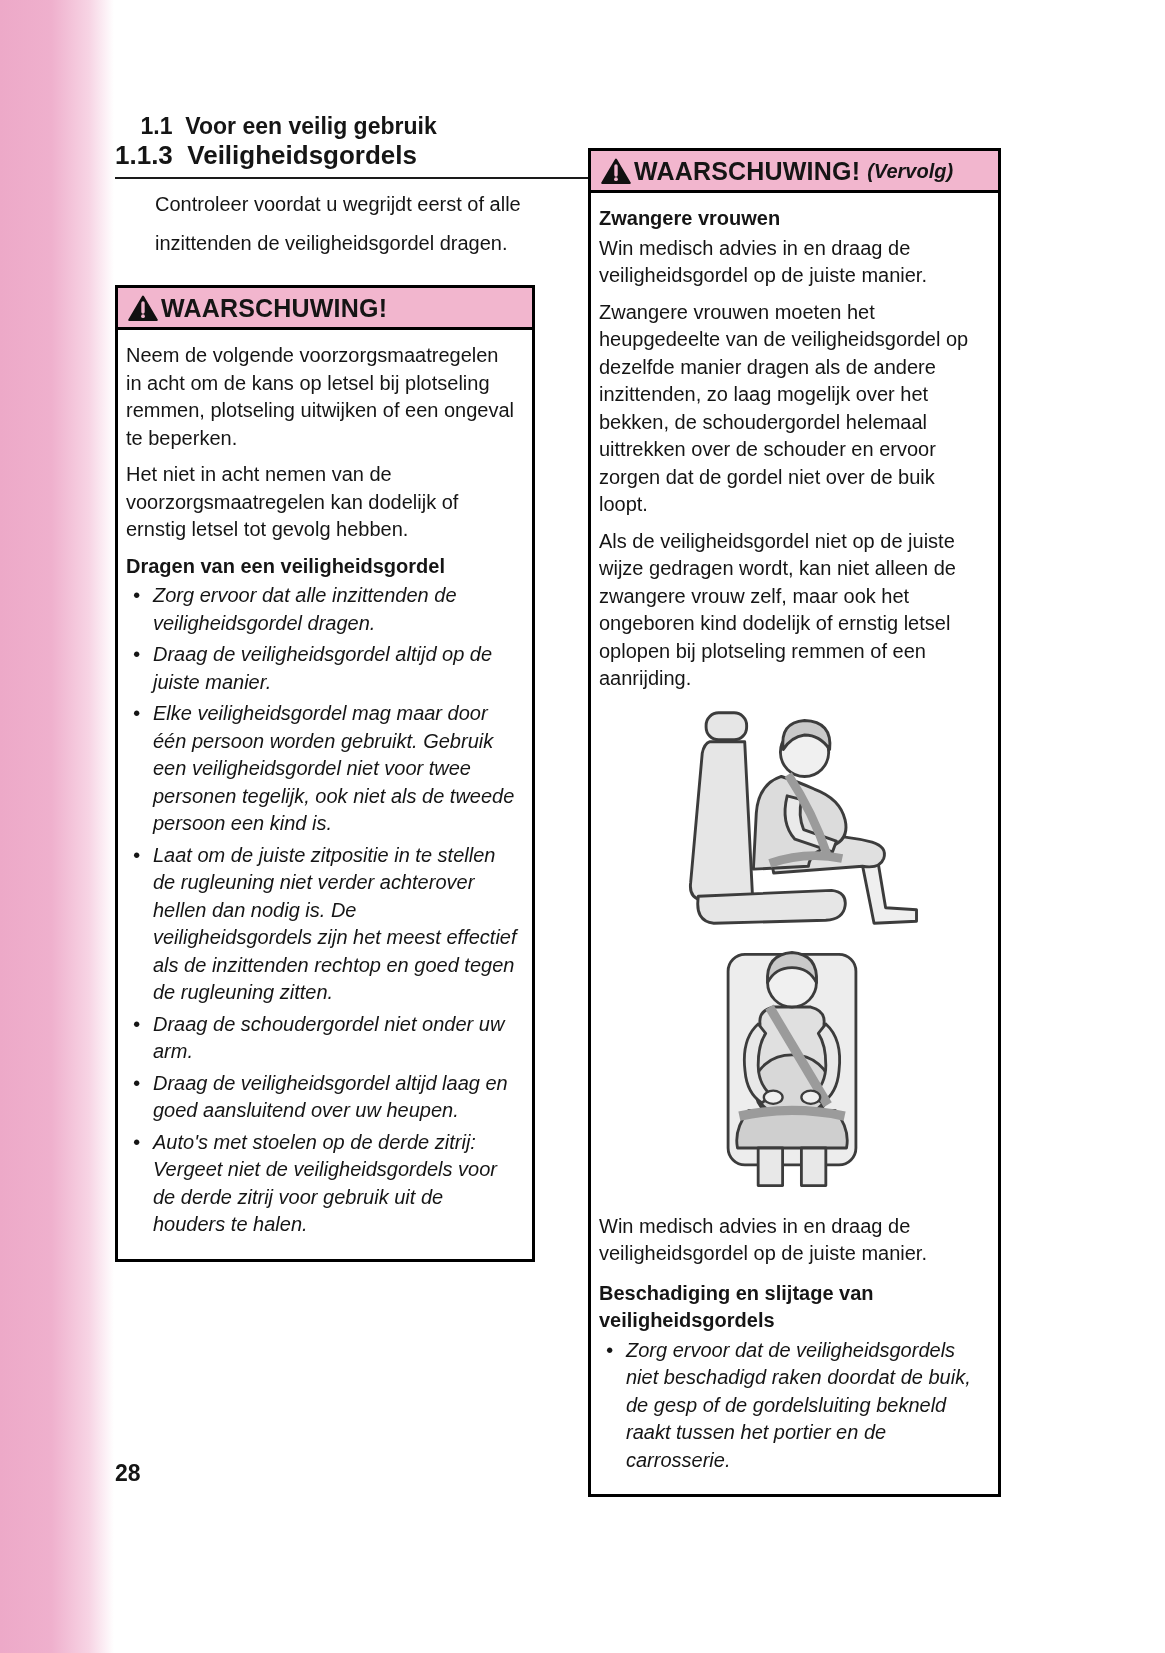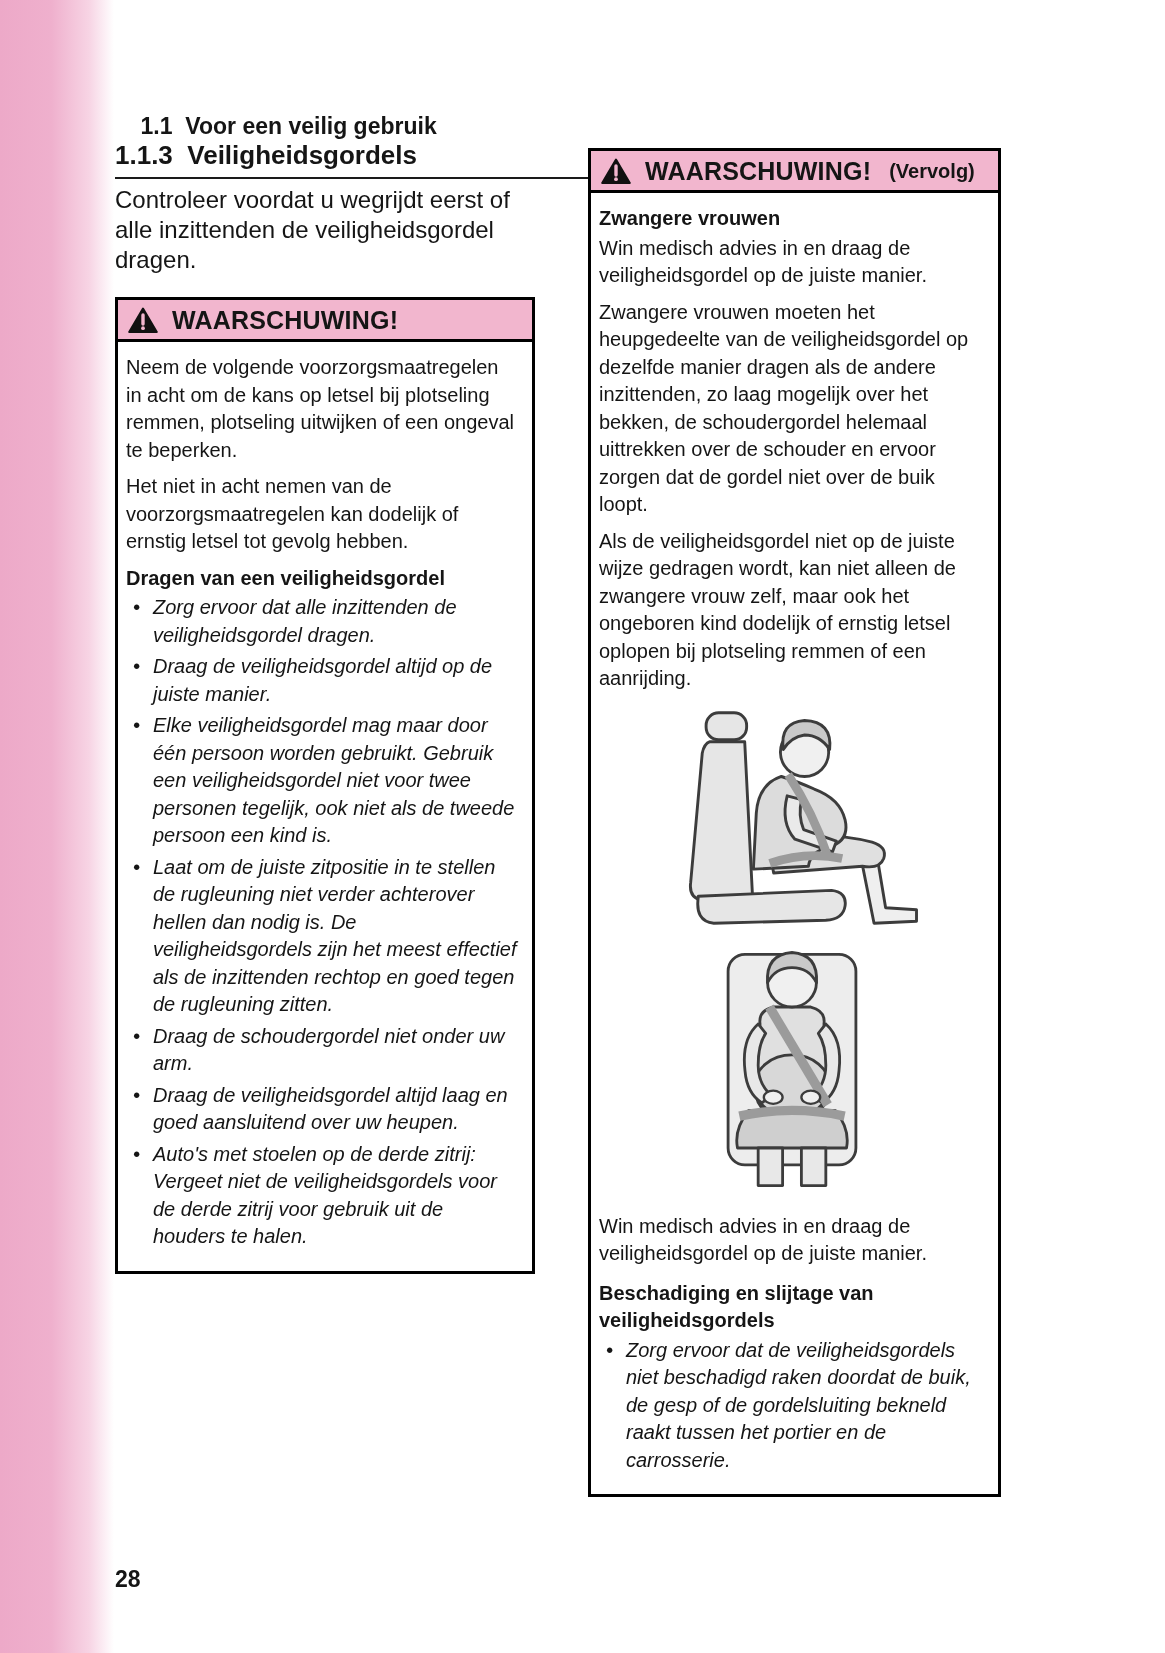--- a/index.html
+++ b/index.html
@@ -28,33 +28,33 @@
     border-bottom:2px solid #1a1a1a;
   }
   .col-left  { position:absolute; left:115px; top:140px; width:420px; }
   .col-right { position:absolute; left:588px; top:148px; width:413px; }
 
   .section-title {
     font-size:26px; font-weight:bold;
     white-space:pre-wrap;
     margin-bottom:14px;
   }
-  .intro { font-size:24px; line-height:30px; margin-bottom:22px; }
+  .intro { font-size:20px; line-height:39px; margin-bottom:22px;margin-left:40px; }
 
   .warnbox { border:3px solid #000; background:#fff; }
   .warnbox-header {
     background:#f2b6ce;
     border-bottom:3px solid #000;
-    display:flex; align-items:center; gap:14px;
+    display:flex; align-items:center; gap:3px;
     padding:5px 10px 4px 10px;
     min-height:42px;
   }
   .warn-icon { display:inline-flex; align-items:center; }
   .warn-title { font-size:25px; font-weight:bold; letter-spacing:0.2px; }
-  .warn-suffix { font-size:20px; font-weight:bold; margin-left:4px; }
+  .warn-suffix { font-size:20px; font-weight:bold; font-style:italic; margin-left:4px; }
 
   .warnbox-body { padding:12px 13px 16px 8px; font-size:20px; line-height:27.5px; }
   .warnbox-body p { margin-bottom:9px; }
   .wb-heading { font-weight:bold; margin-bottom:2px !important; }
   .wb-heading.mt { margin-top:12px; }
 
   ul.wb-bullets { list-style:none; }
   ul.wb-bullets li {
     position:relative;
     padding-left:27px;
@@ -66,21 +66,21 @@
     position:absolute; left:7px; top:0;
   }
 
   .illus {
     display:flex; flex-direction:column; align-items:center;
     gap:16px; margin:14px 0 18px 0;
   }
   .illus svg { display:block; }
 
   .page-number {
-    position:absolute; left:115px; top:1566px;
+    position:absolute; left:115px; top:1460px;
     font-size:23px; font-weight:bold;
   }
 </style>
 </head>
 <body>
 
 <div class="page">
 
   <div class="pink-strip"></div>
 

